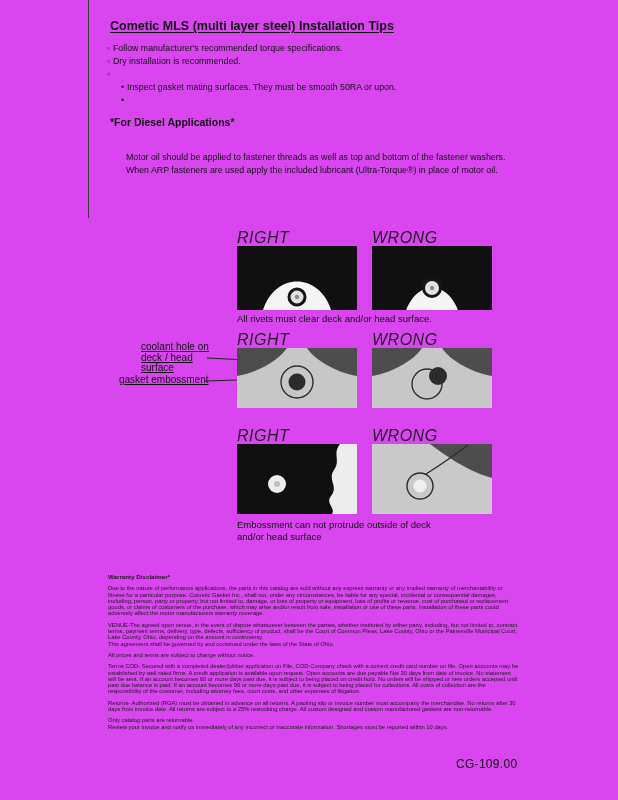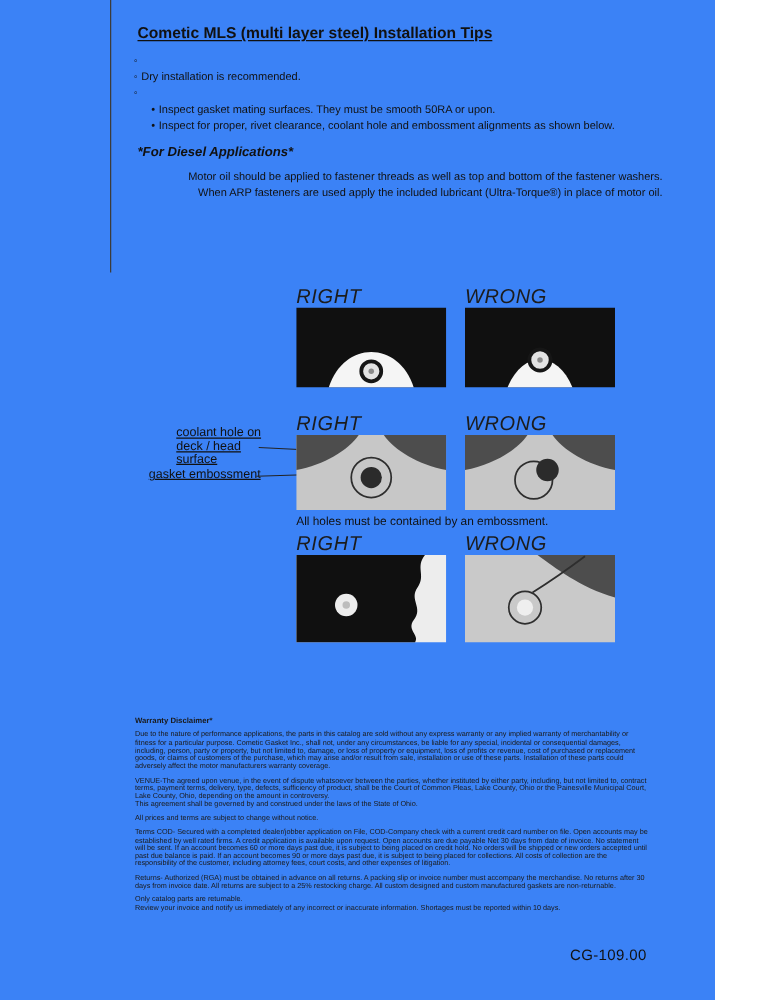--- a/index.html
+++ b/index.html
@@ -1,44 +1,44 @@
 <!DOCTYPE html>
 <html><head>
 <meta charset="utf-8">
 <style>
   html, body { margin: 0; padding: 0; background: #ffffff; }
   .page {
     position: relative;
-    width: 572px;
+    width: 618px;
     height: 800px;
-    background: #3b82f6;
+    background: #d946ef;
     font-family: "Liberation Sans", sans-serif;
     color: #111111;
     overflow: hidden;
   }
   .edge-line {
     position: absolute; left: 88px; top: 0; width: 1px; height: 218px;
     background: #3c3c3c;
   }
   .title {
     position: absolute; left: 110px; top: 19px; margin: 0;
     font-size: 12.5px; font-weight: bold;
     text-decoration: underline; text-underline-offset: 2px;
   }
   .tips { position: absolute; left: 104px; top: 42px; width: 440px; font-size: 8.8px; }
   .tip { display: flex; align-items: flex-start; line-height: 13px; }
   .tip .marker { width: 9px; flex: 0 0 9px; text-align: center; }
   .tip.sub { margin-left: 14px; }
   .diesel-heading {
     position: absolute; left: 110px; top: 116px; margin: 0;
-    font-size: 10.5px; font-weight: bold; font-style: italic;
+    font-size: 10.5px; font-weight: bold;
   }
   .para {
-    position: absolute; left: 110px; width: 420px; margin: 0;
-    font-size: 8.8px; line-height: 13px; white-space: pre-line; text-align: right;
+    position: absolute; left: 110px; width: 420px; margin: 16px;
+    font-size: 8.8px; line-height: 13px; white-space: pre-line;
   }
   .para1 { top: 135px; }
   .para2 { top: 167px; }
   .note  { top: 208px; }
 
   .diag-row {
     position: absolute; left: 237px;
     display: grid; grid-template-columns: 120px 120px; column-gap: 15px;
   }
   .diag-row.r1 { top: 229px; }
@@ -79,35 +79,35 @@
 
 <div class="page">
 
   <div class="edge-line"></div>
 
   <h1 class="title">Cometic MLS (multi layer steel) Installation Tips</h1>
 
   <div class="tips">
     <div class="tip">
       <span class="marker">◦</span>
+      <span>Follow manufacturer's recommended torque specifications.</span>
     </div>
     <div class="tip">
       <span class="marker">◦</span>
       <span>Dry installation is recommended.</span>
     </div>
     <div class="tip">
       <span class="marker">◦</span>
     </div>
     <div class="tip sub">
       <span class="marker">•</span>
       <span>Inspect gasket mating surfaces.  They must be smooth 50RA or upon.</span>
     </div>
     <div class="tip sub">
       <span class="marker">•</span>
-      <span>Inspect for proper, rivet clearance, coolant hole and embossment alignments as shown below.</span>
     </div>
   </div>
 
   <h2 class="diesel-heading">*For Diesel Applications*</h2>
   <p class="para para1">Motor oil should be applied to fastener threads as well as top and bottom of the fastener washers.
 When ARP fasteners are used apply the included lubricant (Ultra-Torque®) in place of motor oil.</p>
 
   <div class="diag-row r1">
     <div class="diag-head">RIGHT</div>
     <div class="diag-head">WRONG</div>
@@ -121,20 +121,21 @@
     </div>
     <div class="panel">
       <svg viewBox="0 0 120 64" width="120" height="64">
         <rect width="120" height="64" fill="#101010"></rect>
         <path d="M34,64 C46,34 74,34 86,64 Z" fill="#f5f5f5"></path>
         <circle cx="60" cy="42" r="8.5" fill="#e3e3e3" stroke="#161616" stroke-width="3"></circle>
         <circle cx="60" cy="42" r="2.2" fill="#8a8a8a"></circle>
       </svg>
     </div>
   </div>
+  <div class="caption c1">All rivets must clear deck and/or head surface.</div>
 
   <div class="anno coolant">coolant hole on
 deck / head surface</div>
   <div class="anno emboss">gasket embossment</div>
   <svg class="anno-lines" width="70" height="40">
     <line x1="2" y1="8" x2="62" y2="11" stroke="#222" stroke-width="1"></line>
     <line x1="0" y1="31" x2="64" y2="29" stroke="#222" stroke-width="1"></line>
   </svg>
 
   <div class="diag-row r2">
@@ -152,21 +153,20 @@
     <div class="panel">
       <svg viewBox="0 0 120 60" width="120" height="60">
         <rect width="120" height="60" fill="#c7c7c7"></rect>
         <path d="M0,0 H50 C42,12 22,24 0,28 Z" fill="#4d4d4d"></path>
         <path d="M120,0 H70 C78,12 98,24 120,28 Z" fill="#4d4d4d"></path>
         <circle cx="55" cy="36" r="15" fill="none" stroke="#2e2e2e" stroke-width="1.4"></circle>
         <circle cx="66" cy="28" r="9" fill="#2b2b2b"></circle>
       </svg>
     </div>
   </div>
-  <div class="caption c2">All holes must be contained by an embossment.</div>
 
   <div class="diag-row r3">
     <div class="diag-head">RIGHT</div>
     <div class="diag-head">WRONG</div>
     <div class="panel">
       <svg viewBox="0 0 120 70" width="120" height="70">
         <rect width="120" height="70" fill="#ededed"></rect>
         <path d="M0,0 H103 C95,10 104,16 97,26 C90,36 102,42 94,52 C88,60 99,64 95,70 H0 Z" fill="#101010"></path>
         <circle cx="40" cy="40" r="9" fill="#ededed"></circle>
         <circle cx="40" cy="40" r="3" fill="#bdbdbd"></circle>
@@ -175,20 +175,22 @@
     <div class="panel">
       <svg viewBox="0 0 120 70" width="120" height="70">
         <rect width="120" height="70" fill="#c9c9c9"></rect>
         <path d="M120,0 H58 C72,10 92,26 120,34 Z" fill="#4d4d4d"></path>
         <circle cx="48" cy="42" r="13" fill="none" stroke="#2e2e2e" stroke-width="1.4"></circle>
         <circle cx="48" cy="42" r="6.5" fill="#efefef"></circle>
         <path d="M54,30 C70,20 84,10 96,1" fill="none" stroke="#2e2e2e" stroke-width="1.4"></path>
       </svg>
     </div>
   </div>
+  <div class="caption c3">Embossment can not protrude outside of deck
+and/or head surface</div>
 
   <div class="legal">
     <h2>Warranty Disclaimer*</h2>
     <p>Due to the nature of performance applications, the parts in this catalog are sold without any express warranty or any implied warranty of merchantability or fitness for a particular purpose.  Cometic Gasket Inc., shall not, under any circumstances, be liable for any special, incidental or consequential damages, including, person, party or property, but not limited to, damage, or loss of property or equipment, loss of profits or revenue, cost of purchased or replacement goods, or claims of customers of the purchase, which may arise and/or result from sale, installation or use of these parts.  Installation of these parts could adversely affect the motor manufacturers warranty coverage.</p>
     <p>VENUE-The agreed upon venue, in the event of dispute whatsoever between the parties, whether instituted by either party, including, but not limited to, contract terms, payment terms, delivery, type, defects, sufficiency of product, shall be the Court of Common Pleas, Lake County, Ohio or the Painesville Municipal Court, Lake County, Ohio, depending on the amount in controversy.
 This agreement shall be governed by and construed under the laws of the State of Ohio.</p>
     <p>All prices and terms are subject to change without notice.</p>
     <p>Terms COD- Secured with a completed dealer/jobber application on File, COD-Company check with a current credit card number on file.  Open accounts may be established by well rated firms.  A credit application is available upon request.  Open accounts are due payable Net 30 days from date of invoice.  No statement will be sent.  If an account becomes 60 or more days past due, it is subject to being placed on credit hold.  No orders will be shipped or new orders accepted until past due balance is paid.  If an account becomes 90 or more days past due, it is subject to being placed for collections.  All costs of collection are the responsibility of the customer, including attorney fees, court costs, and other expenses of litigation.</p>
     <p>Returns- Authorized (RGA) must be obtained in advance on all returns.  A packing slip or invoice number must accompany the merchandise.  No returns after 30 days from invoice date.  All returns are subject to a 25% restocking charge.  All custom designed and custom manufactured gaskets are non-returnable.</p>
     <p>Only catalog parts are returnable.

